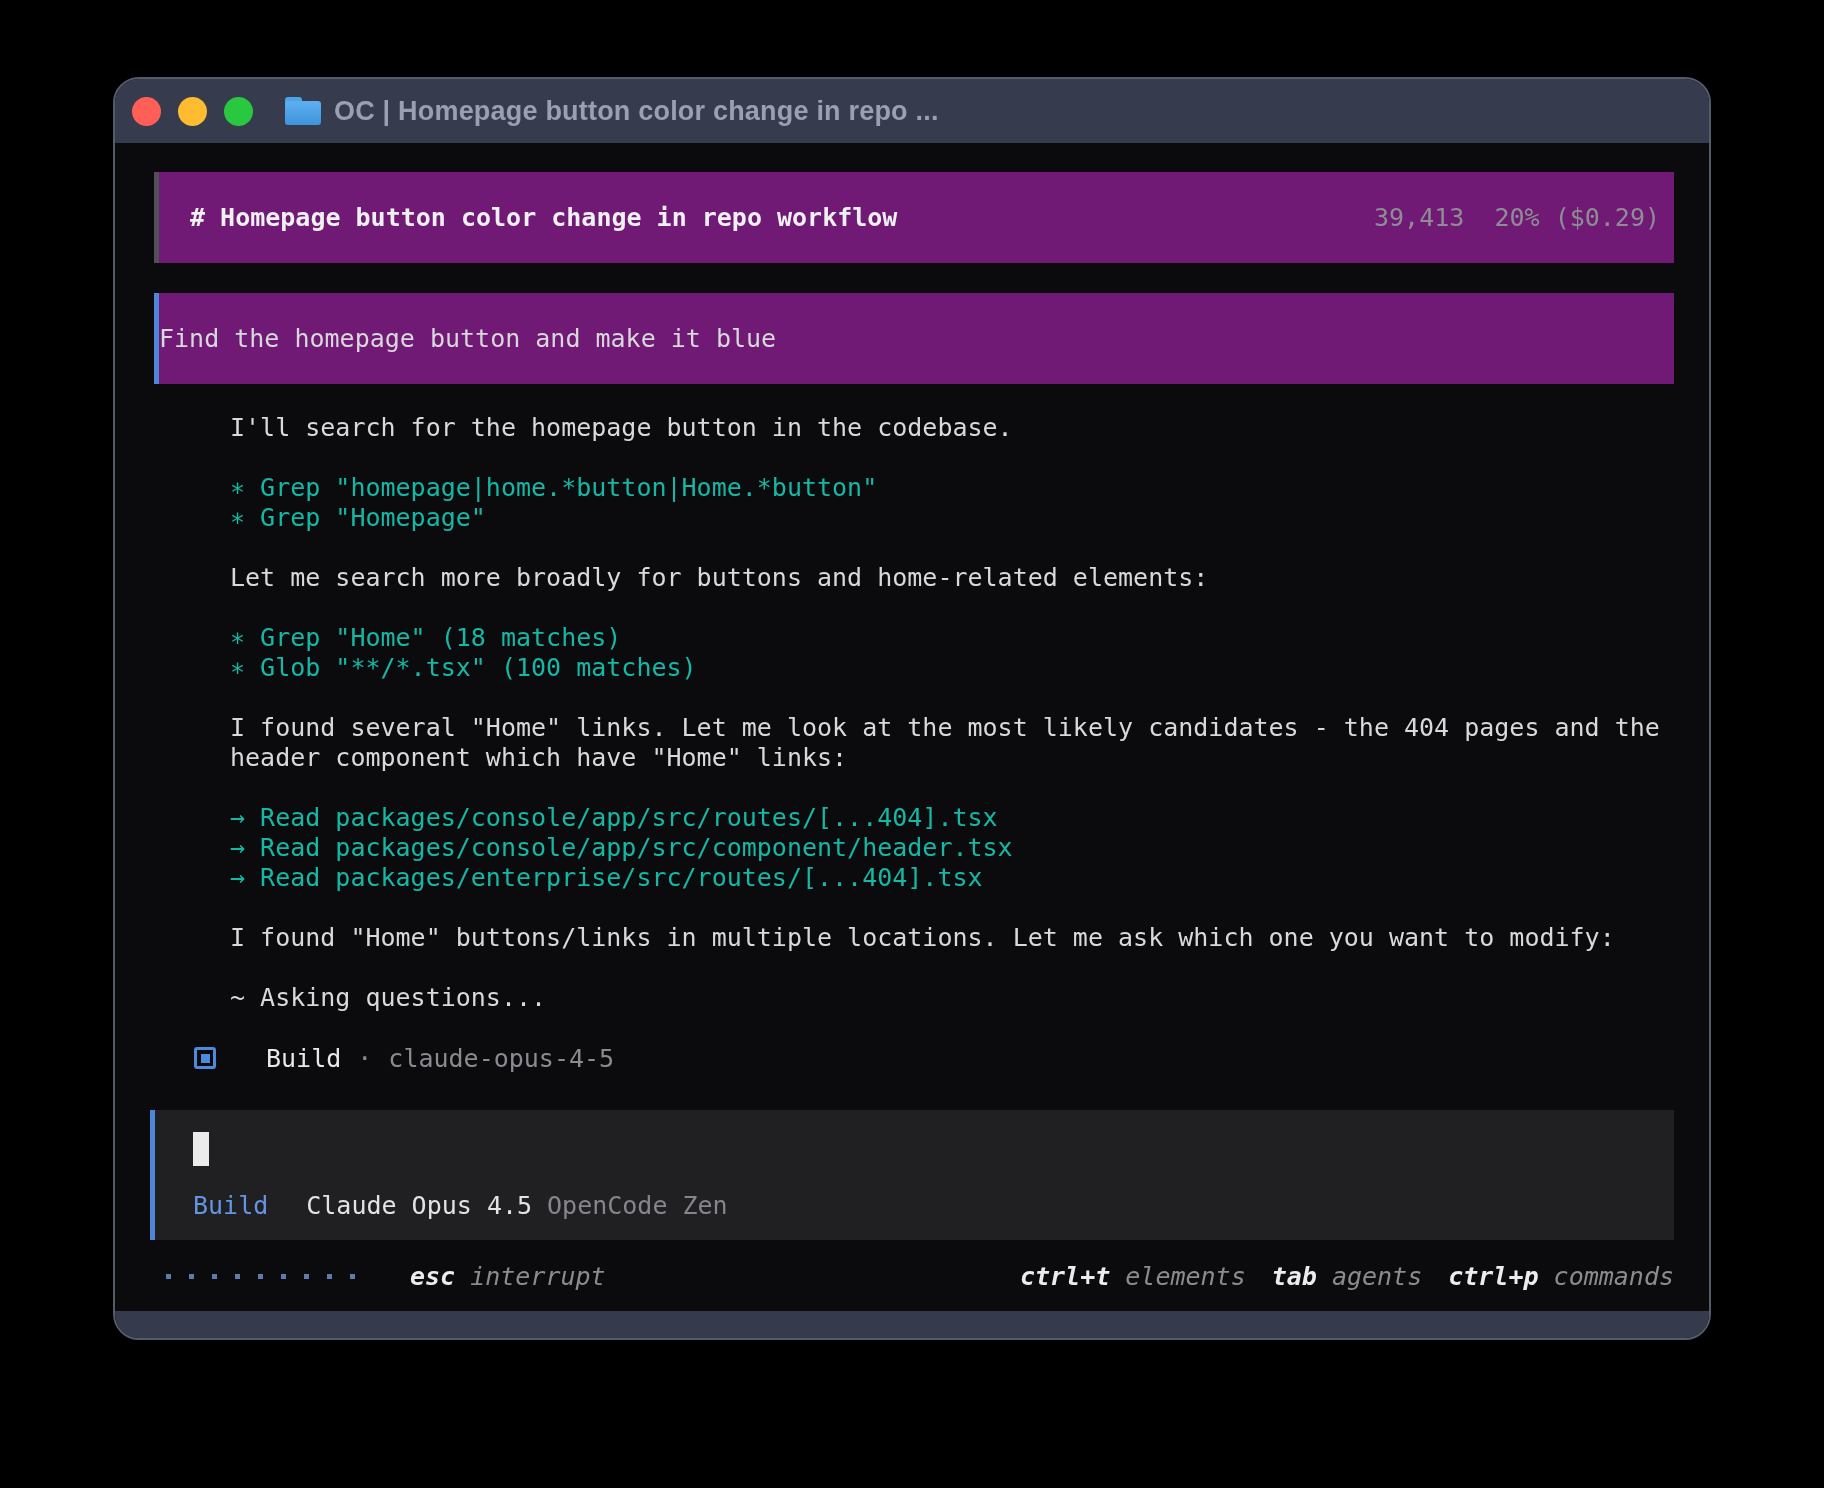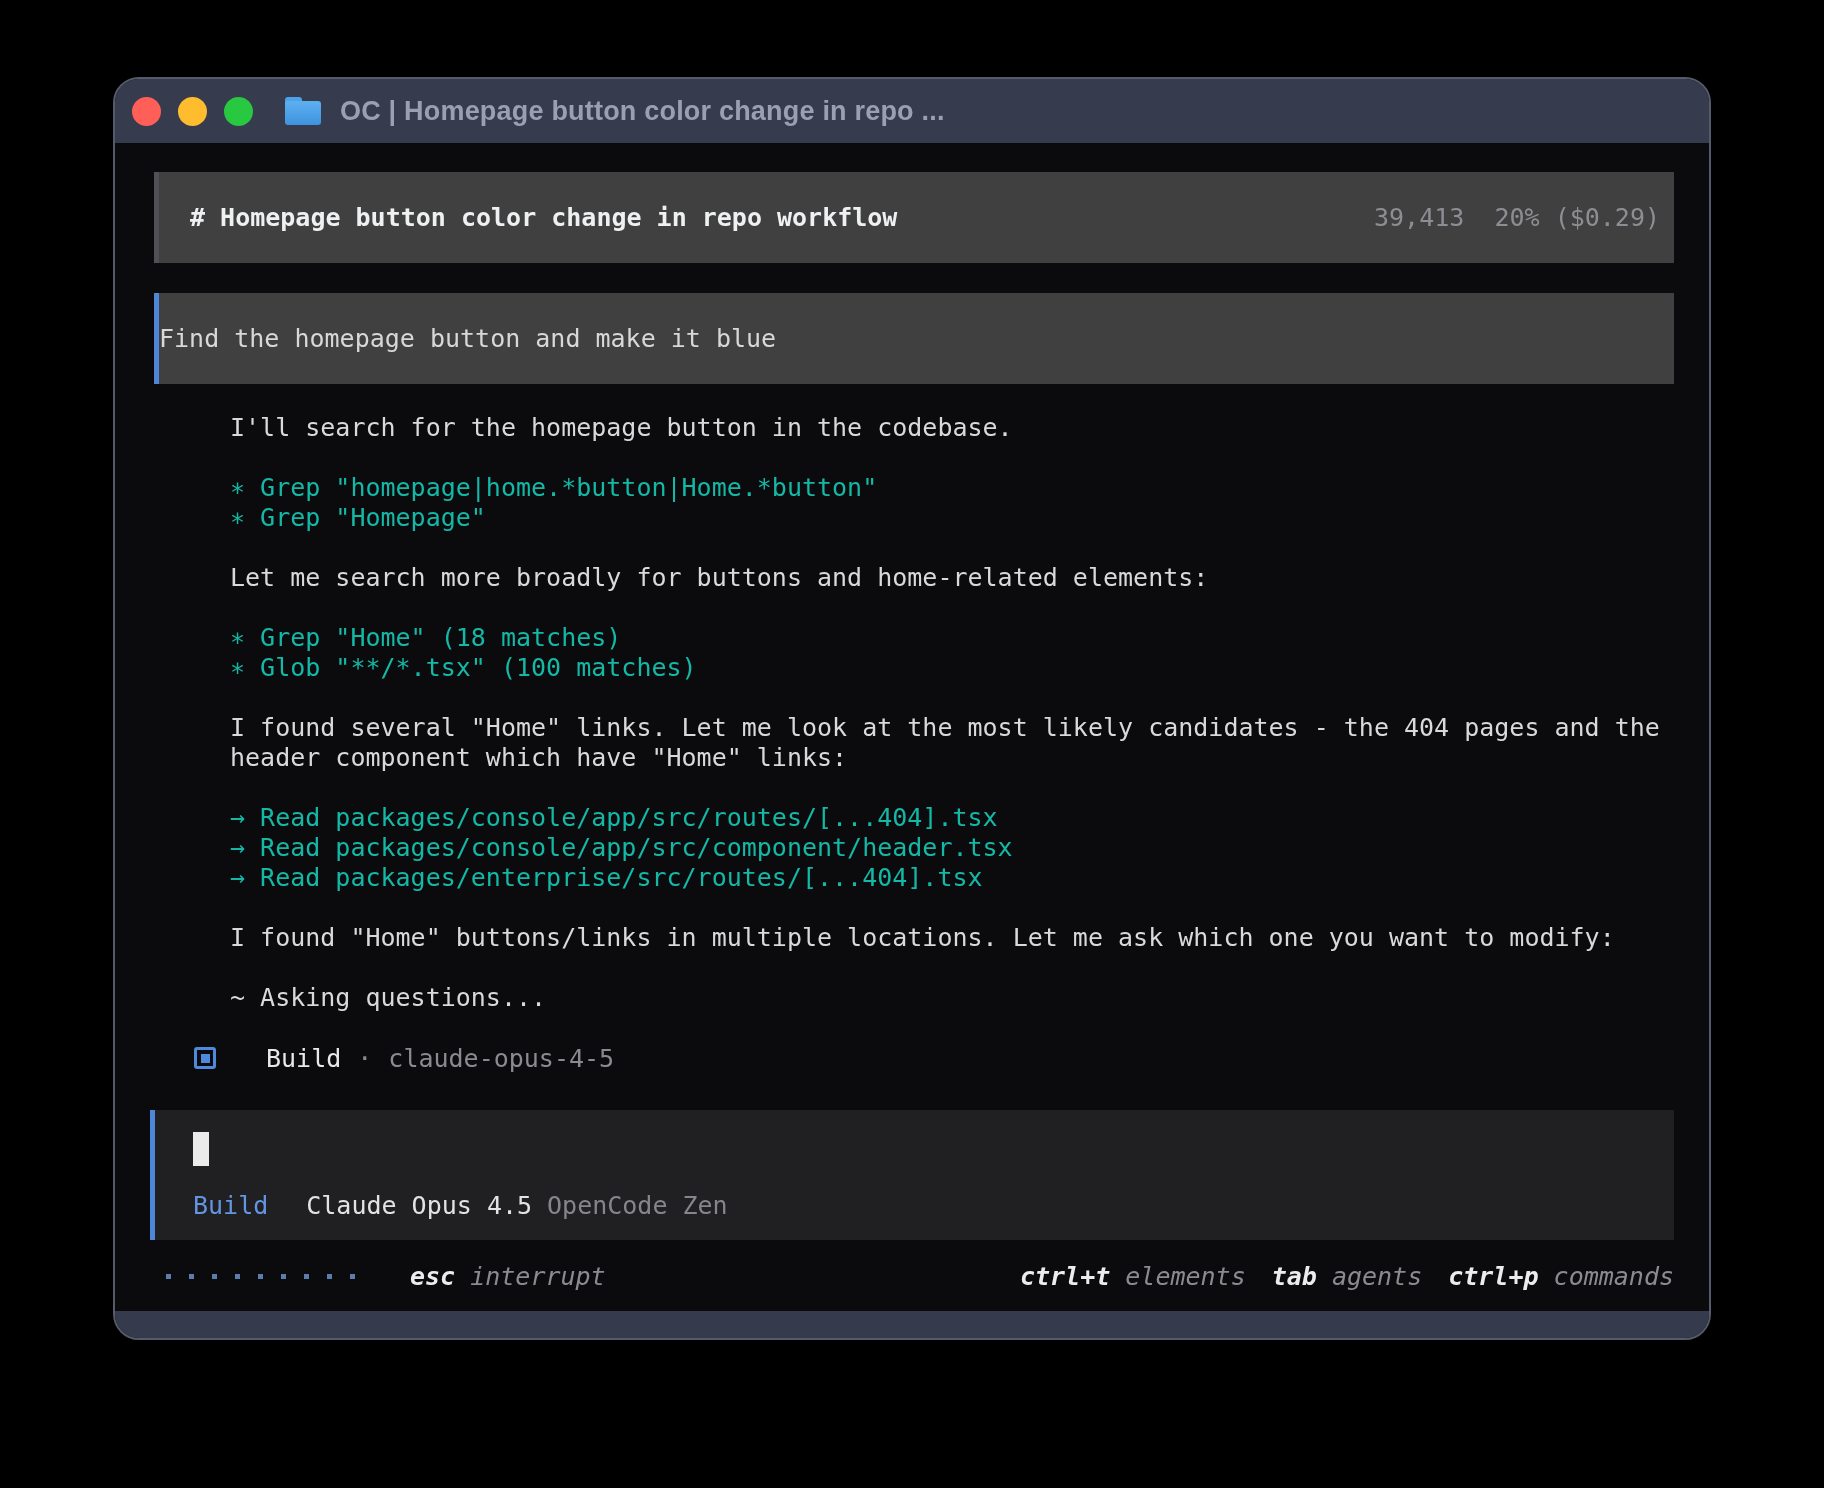--- a/index.html
+++ b/index.html
@@ -19,28 +19,28 @@
   .traffic{ display:flex; gap:17px; }
   .light{ width:29px; height:29px; border-radius:50%; }
   .light.red{ background:#ff5f57; }
   .light.yellow{ background:#febc2e; }
   .light.green{ background:#28c840; }
   .folder{ margin-left:32px; width:36px; height:28px; position:relative; }
   .folder .back{ position:absolute; left:0; top:0; width:17px; height:8px; background:#4da3e8; border-radius:3px 3px 0 0; }
   .folder .front{ position:absolute; left:0; top:4px; width:36px; height:24px; background:#4da3e8; border-radius:3px;
     background:linear-gradient(#5db0f0,#3f93dd); }
   .wintitle{
-    margin-left:19px; font-family:"Liberation Sans", sans-serif; font-weight:bold;
+    margin-left:13px; font-family:"Liberation Sans", sans-serif; font-weight:bold;
     font-size:27px; color:#9aa0b2; letter-spacing:.2px;
     white-space:nowrap; overflow:hidden;
   }
   
   .content{ padding:0 35px 0 39px; }
   .block{
-    background:#404040; border-left:5px solid #505056;
+    background:#701a75; border-left:5px solid #505056;
     height:91px; display:flex; align-items:center;
   }
   .session-header{ margin-top:29px; justify-content:space-between; padding:0 14px 0 31px; }
   .session-title{ font-size:25px; font-weight:bold; color:#eff0f2; white-space:pre; }
   .session-stats{ font-size:25px; color:#8d8d93; white-space:pre; }
   .user-block{ margin-top:30px; border-left-color:#4e86d8; }
   .user-text{ font-size:25px; color:#d8d8db; white-space:pre; }
 
   .messages{ margin-top:29px; padding-left:40px; }
   .msg-block{ margin-bottom:30px;margin-left:36px; }

